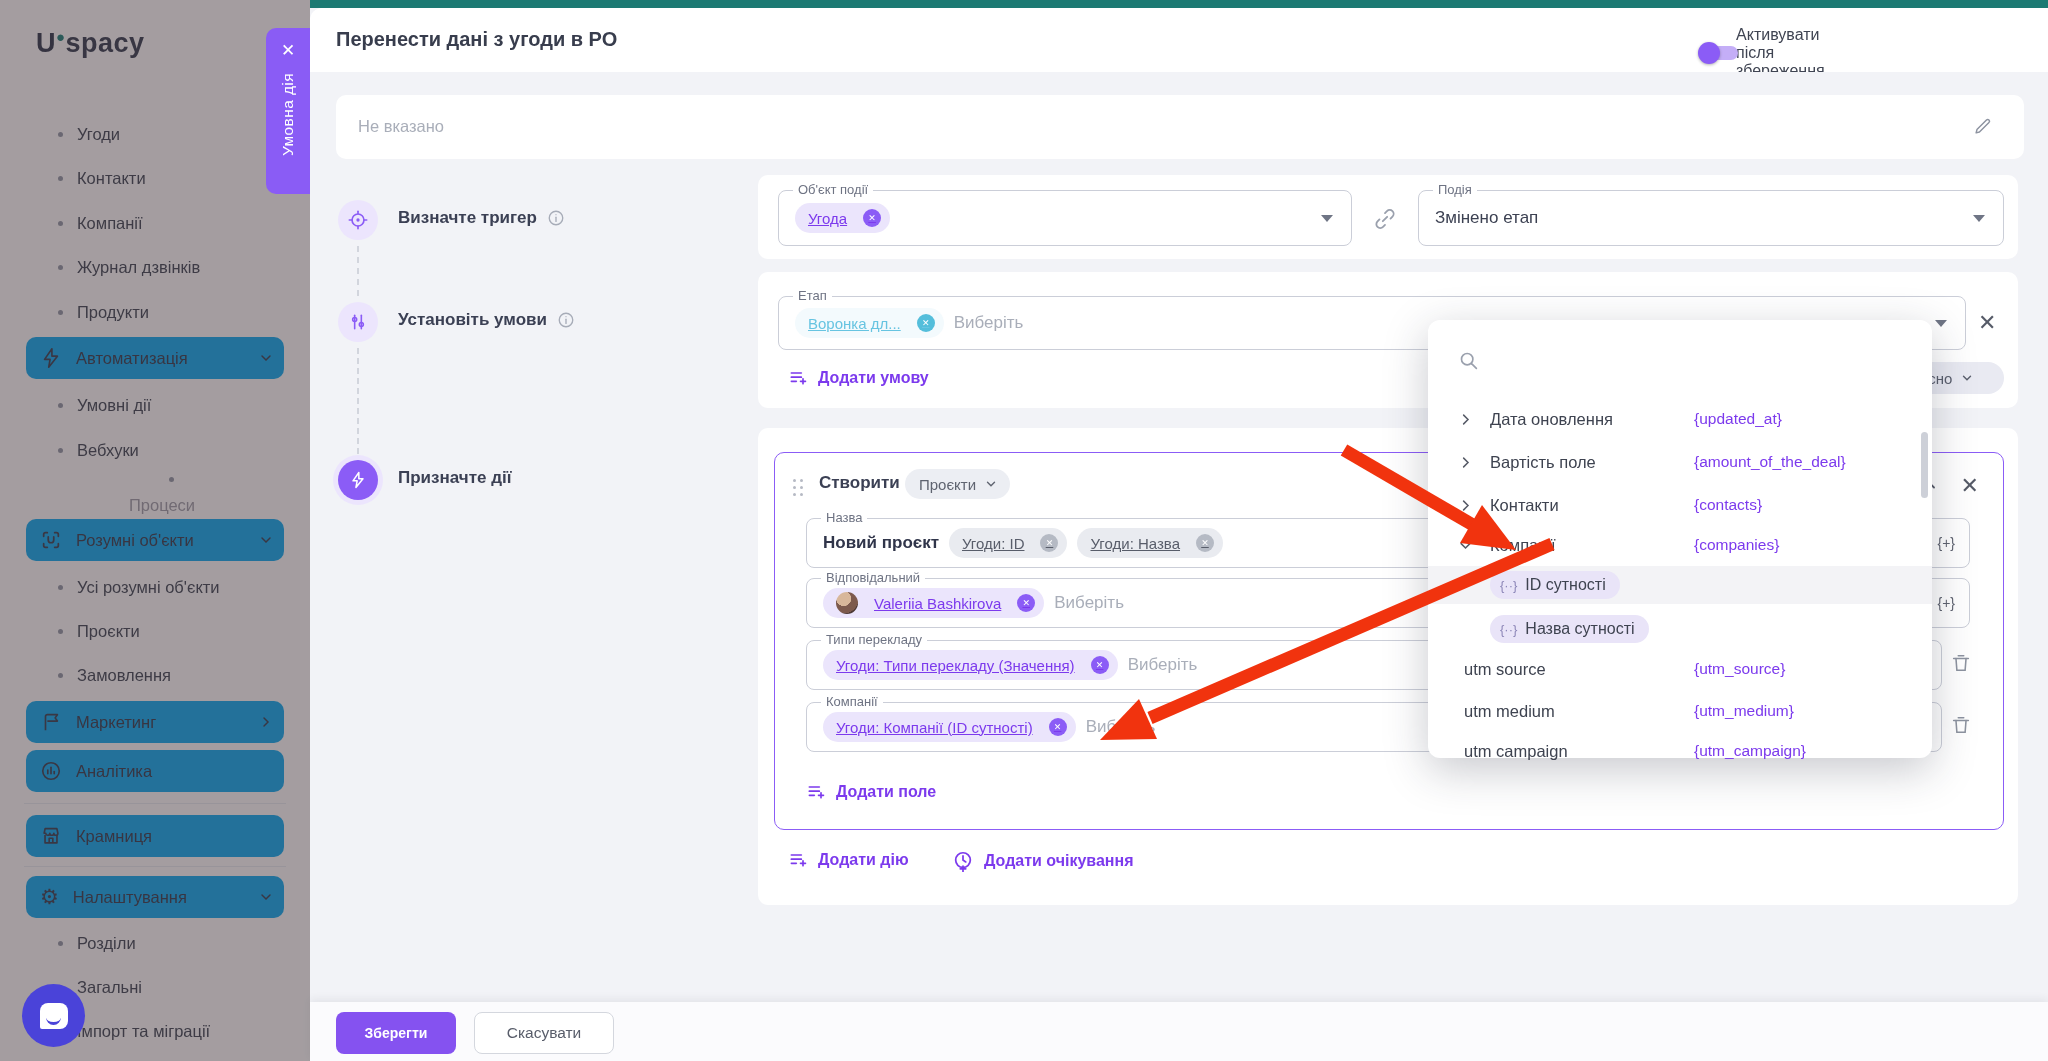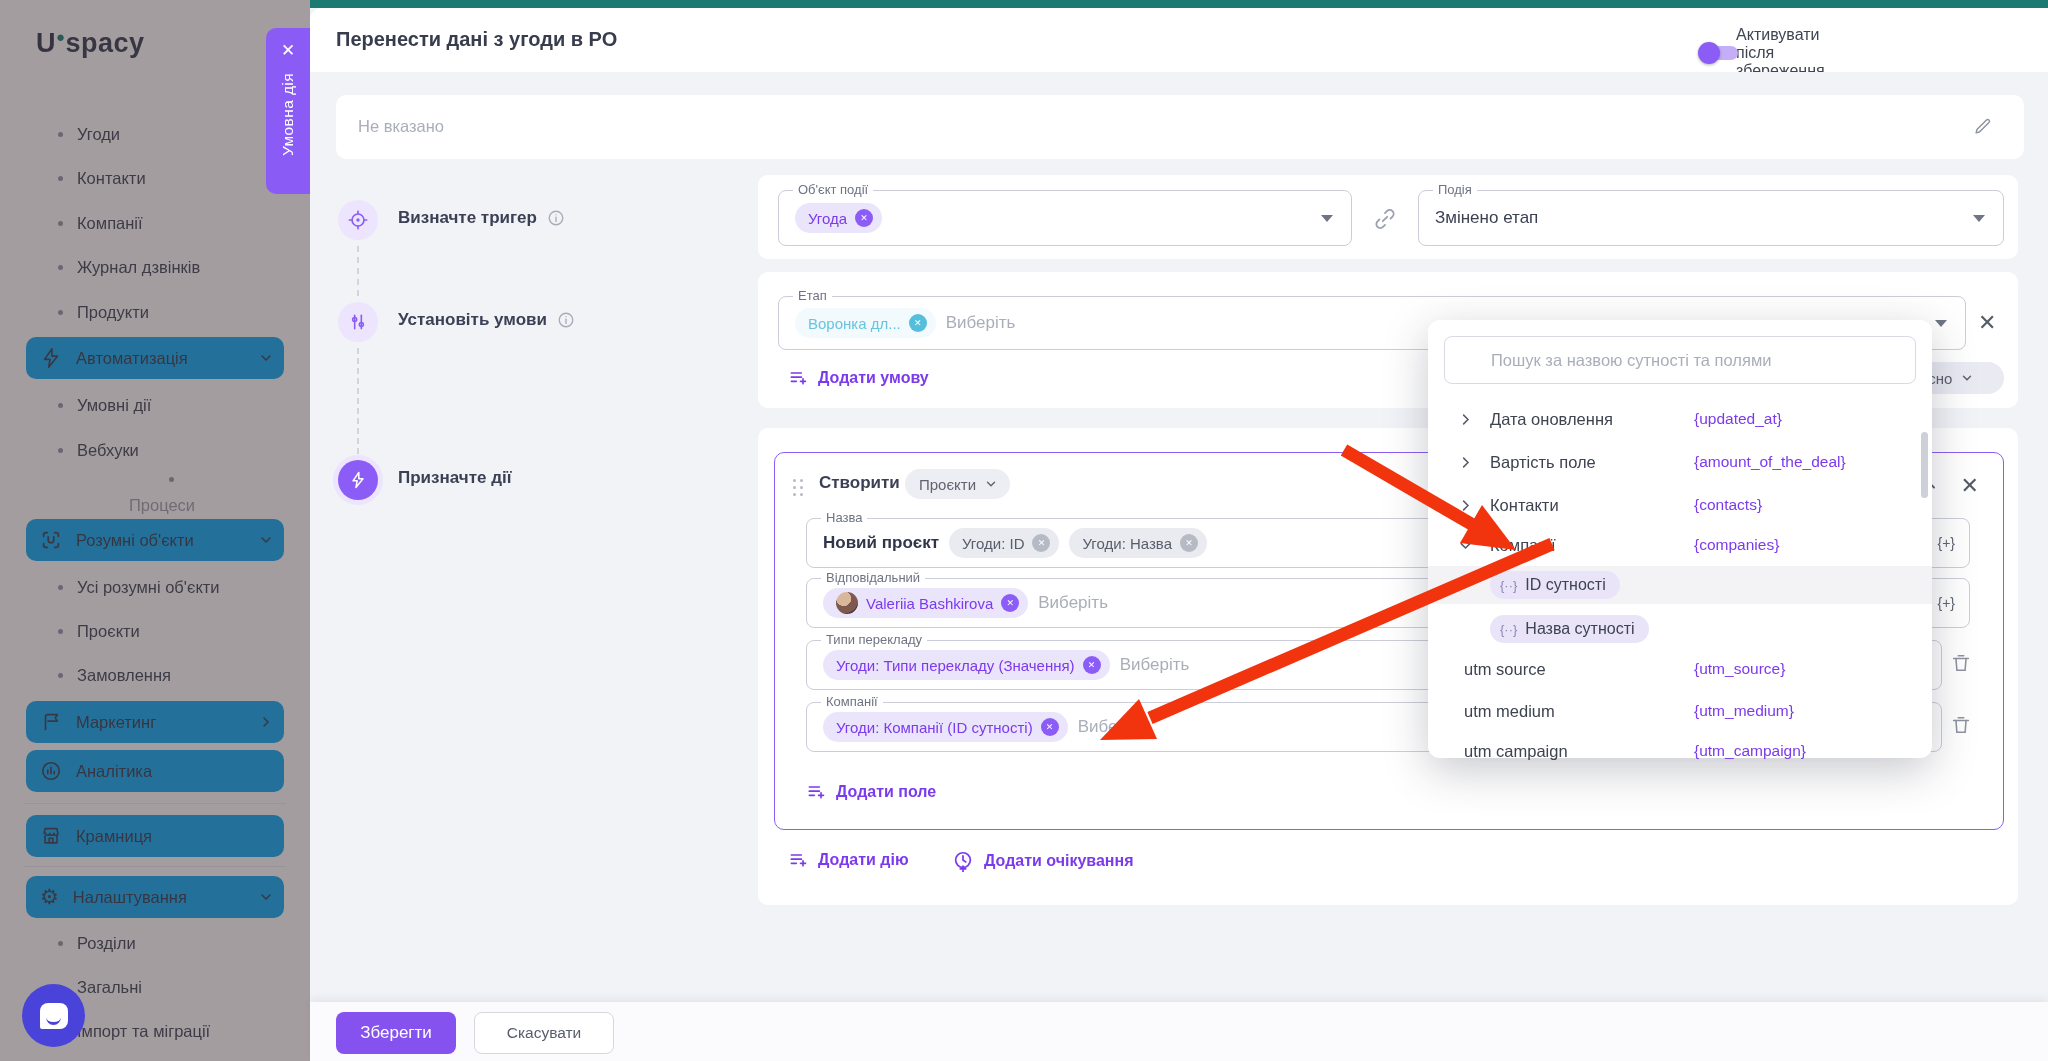--- a/index.html
+++ b/index.html
@@ -68,22 +68,22 @@
 
   
   .f { position:absolute; border:1px solid #cbced8; border-radius:8px; background:#fff; }
   .f .lg { position:absolute; top:-9px; left:14px; background:#fff; padding:0 5px; font-size:13px; color:#6e7383; white-space:nowrap; }
   .finner { display:flex; align-items:center; height:100%; padding-left:16px; gap:10px; overflow:hidden; }
   .caret { position:absolute; right:18px; top:50%; margin-top:-3px; width:0; height:0;
            border-left:6px solid transparent; border-right:6px solid transparent; border-top:7px solid #6f7585; }
   .val-text { font-size:17px; color:#3c4152; }
   .phold { color:#a9aeb9; font-size:17px; }
 
-  .chip { display:inline-flex; align-items:center; gap:8px; height:30px; border-radius:16px;
-          padding:0 9px 0 13px; font-size:15px; white-space:nowrap; flex:none; cursor:default; }
+  .chip { display:inline-flex; align-items:center; gap:16px; height:30px; border-radius:16px;
+          padding:0 9px 0 13px; font-size:15px; white-space:nowrap; flex:none; cursor:default;text-decoration:underline; }
   .xc { width:18px; height:18px; border-radius:50%; display:flex; align-items:center; justify-content:center;
         font-size:9px; color:#fff; cursor:pointer; flex:none; }
   .c-lav { background:#ebe5fc; color:#7c3aed; } .c-lav .xc { background:#8b5cf6; }
   .c-grey { background:#e9ebf0; color:#585d6a; } .c-grey .xc { background:#b5bac4; }
   .c-cyan { background:#f3fafd; color:#67c4e1; } .c-cyan .xc { background:#54bedb; }
 
   .plink { position:absolute; color:#7c3aed; font-size:16px; font-weight:600; display:inline-flex;
            gap:10px; align-items:center; cursor:pointer; }
   .xclose { position:absolute; color:#565b68; font-size:22px; cursor:pointer; line-height:1; }
 
@@ -119,21 +119,21 @@
   .dd-subrow.hl { background:#f3f3f6; }
   .subchip { margin-left:62px; display:inline-flex; align-items:center; gap:8px; background:#e9e4f8;
              border-radius:14px; height:28px; padding:0 14px 0 10px; font-size:16px; color:#3e4350; }
   .subchip .braces { color:#8d87b8; font-size:13px; }
   .dd-scroll { position:absolute; right:4px; top:112px; width:7px; height:66px; background:#cdd0d8; border-radius:4px; }
 
   
   .footer { position:absolute; left:310px; top:1002px; width:1738px; height:59px; background:#fbfbfd;
             box-shadow:0 -3px 8px rgba(40,40,60,.07); }
   .btn-save { position:absolute; left:336px; top:1012px; width:120px; height:42px; background:#8552f0; color:#fff;
-              border:none; border-radius:8px; font-size:17px; font-weight:400; font-family:inherit; cursor:pointer; }
+              border:none; border-radius:8px; font-size:14px; font-weight:700; font-family:inherit; cursor:pointer; }
   .btn-cancel { position:absolute; left:474px; top:1012px; width:140px; height:42px; background:#fff; color:#585d6a;
               border:1px solid #d4d7de; border-radius:8px; font-size:15.5px; font-family:inherit; cursor:pointer; }
 
   .arrows { position:absolute; left:0; top:0; z-index:40; pointer-events:none; }
   svg.ic { display:block; }
 </style>
 </head>
 <body>
 
 <div id="app">
@@ -531,21 +531,20 @@
   <button class="btn-save">Зберегти</button>
   <button class="btn-cancel">Скасувати</button>
 
   <div class="dd">
     <span class="dd-mag" style="left:30px; top:30px;">
         <svg class="ic" width="21" height="21" viewBox="0 0 24 24" fill="none" stroke="currentColor" stroke-width="1.9" stroke-linecap="round">
           <circle cx="10.5" cy="10.5" r="6.5"></circle>
           <line x1="15.5" y1="15.5" x2="21" y2="21"></line>
         </svg>
       </span>
-    <input class="dd-search" placeholder="Пошук за назвою сутності та полями" style="">
 
     <div class="ddrow" style="top:80px;">
       <span class="dchev">
           <svg class="ic" width="15" height="15" viewBox="0 0 24 24" fill="none" stroke="currentColor" stroke-width="2.4" stroke-linecap="round">
             <polyline points="9 5 16 12 9 19"></polyline>
           </svg>
         </span>
       <span class="dlabel">Дата оновлення</span>
       <span class="dtoken">{updated_at}</span>
     </div>

